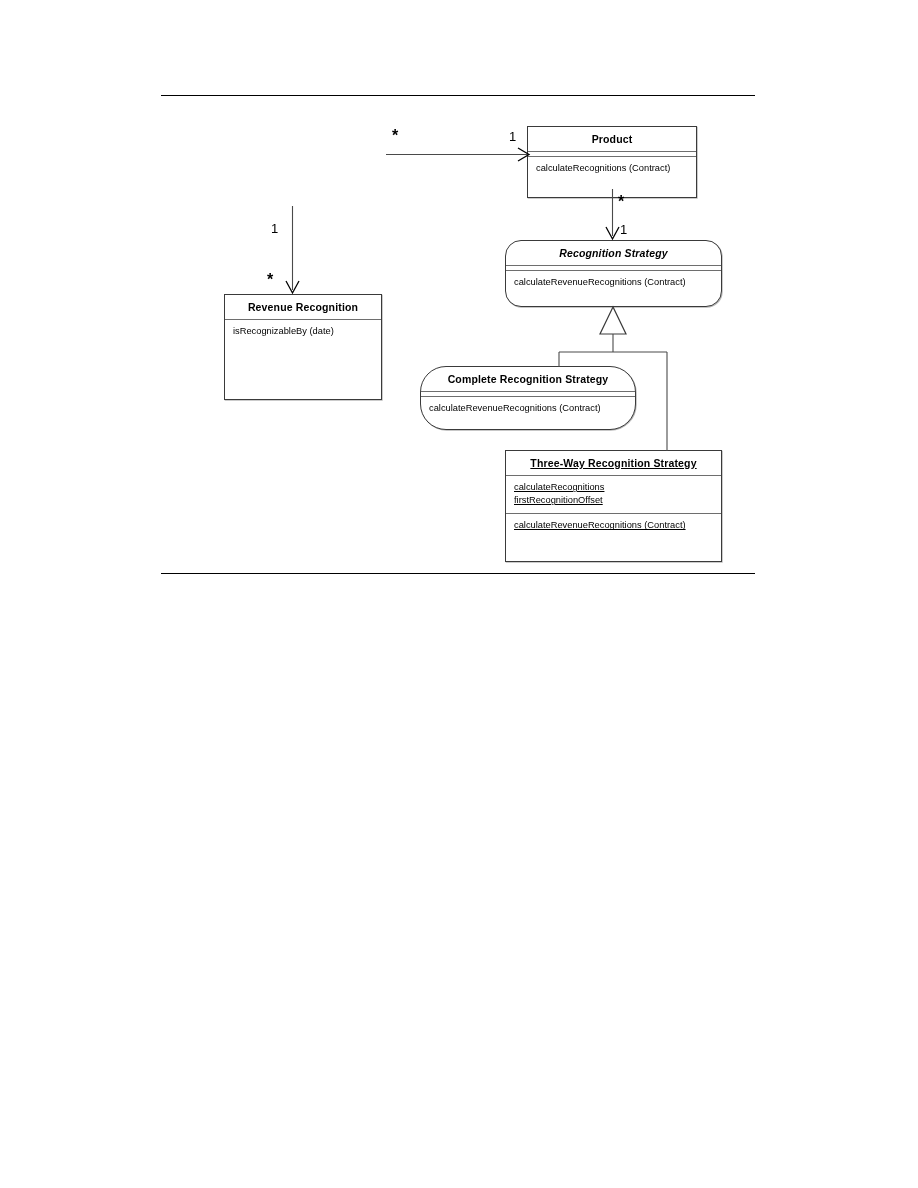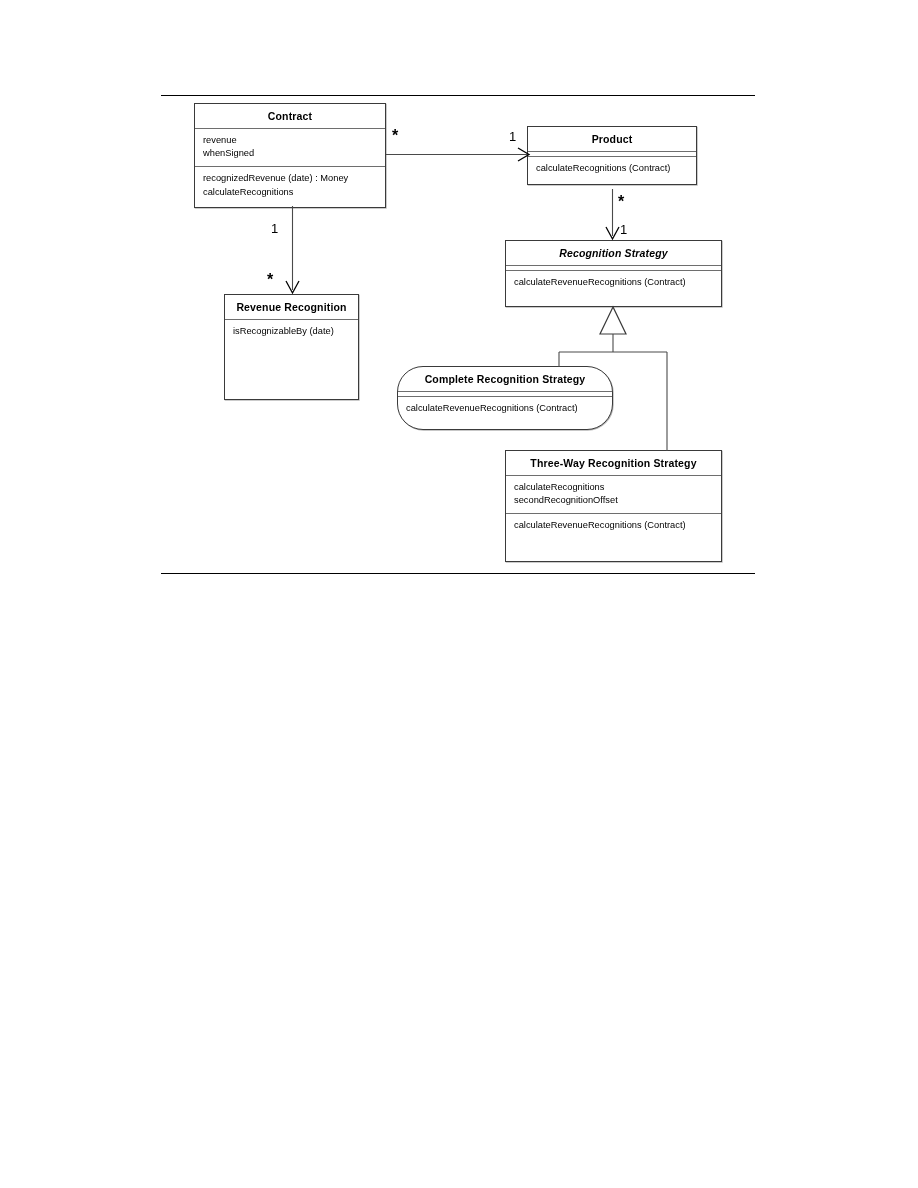--- a/index.html
+++ b/index.html
@@ -60,25 +60,25 @@
   .uml-compartment.empty {
     padding: 0;
     height: 4px;
   }
   .uml-compartment .row {
     white-space: nowrap;
   }
 
   
   #class-contract        { left: 194px; top: 103px; width: 192px; height: 105px; }
-  #class-product         { left: 527px; top: 126px; width: 170px; height: 59px; }
-  #class-revenue-recognition { left: 224px; top: 294px; width: 135px; height: 106px; }
-  #class-recognition-strategy { left: 505px; top: 240px; width: 217px; height: 67px; }
-  #class-complete-recognition-strategy { left: 397px; top: 366px; width: 216px; height: 64px; border-radius: 26px; }
-  #class-three-way-recognition-strategy { left: 505px; top: 450px; width: 217px; height: 112px; }
+  #class-product         { left: 527px; top: 126px; width: 170px; height: 72px; }
+  #class-revenue-recognition { left: 224px; top: 294px; width: 158px; height: 106px; }
+  #class-recognition-strategy { left: 505px; top: 240px; width: 217px; height: 67px; border-radius: 16px; }
+  #class-complete-recognition-strategy { left: 420px; top: 366px; width: 216px; height: 64px; border-radius: 26px; }
+  #class-three-way-recognition-strategy { left: 505px; top: 450px; width: 217px; height: 112px; text-decoration: underline; }
 
   
   .conn-svg {
     position: absolute;
     overflow: visible;
   }
 
   
   .mult {
     position: absolute;
@@ -94,31 +94,20 @@
   }
 </style>
 </head>
 <body>
 
 <div id="page">
 
   <div id="rule-top" class="page-rule"></div>
   <div id="rule-bottom" class="page-rule"></div>
 
-  <div id="class-contract" class="uml-class">
-    <div class="uml-name">Contract</div>
-    <div class="uml-compartment">
-      <div class="row">revenue</div>
-      <div class="row">whenSigned</div>
-    </div>
-    <div class="uml-compartment">
-      <div class="row">recognizedRevenue (date) : Money</div>
-      <div class="row">calculateRecognitions</div>
-    </div>
-  </div>
 
   <div id="class-product" class="uml-class">
     <div class="uml-name">Product</div>
     <div class="uml-compartment empty"></div>
     <div class="uml-compartment">
       <div class="row">calculateRecognitions (Contract)</div>
     </div>
   </div>
 
   <div id="class-revenue-recognition" class="uml-class">
@@ -141,21 +130,21 @@
     <div class="uml-compartment empty"></div>
     <div class="uml-compartment">
       <div class="row">calculateRevenueRecognitions (Contract)</div>
     </div>
   </div>
 
   <div id="class-three-way-recognition-strategy" class="uml-class">
     <div class="uml-name">Three-Way Recognition Strategy</div>
     <div class="uml-compartment">
       <div class="row">calculateRecognitions</div>
-      <div class="row">secondRecognitionOffset</div>
+      <div class="row">firstRecognitionOffset</div>
     </div>
     <div class="uml-compartment">
       <div class="row">calculateRevenueRecognitions (Contract)</div>
     </div>
   </div>
 
   <svg class="conn-svg" style="left:380px; top:140px; width:160px; height:30px;" viewBox="0 0 160 30">
     <line x1="6" y1="14.5" x2="148" y2="14.5" stroke="#4a4a4a" stroke-width="1.1"></line>
     <polyline points="138,8 149,14.5 138,21" fill="none" stroke="#000000" stroke-width="1.3"></polyline>
   </svg>

